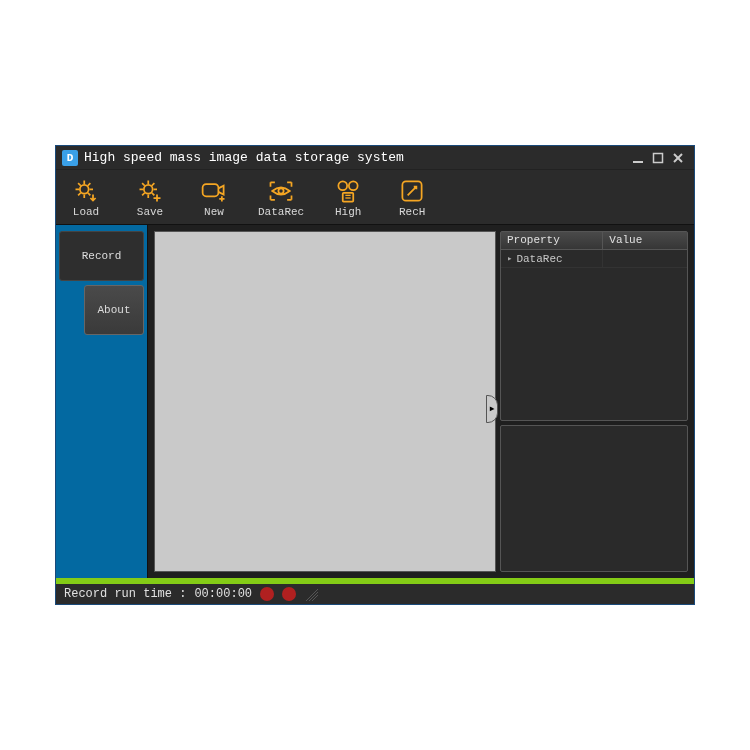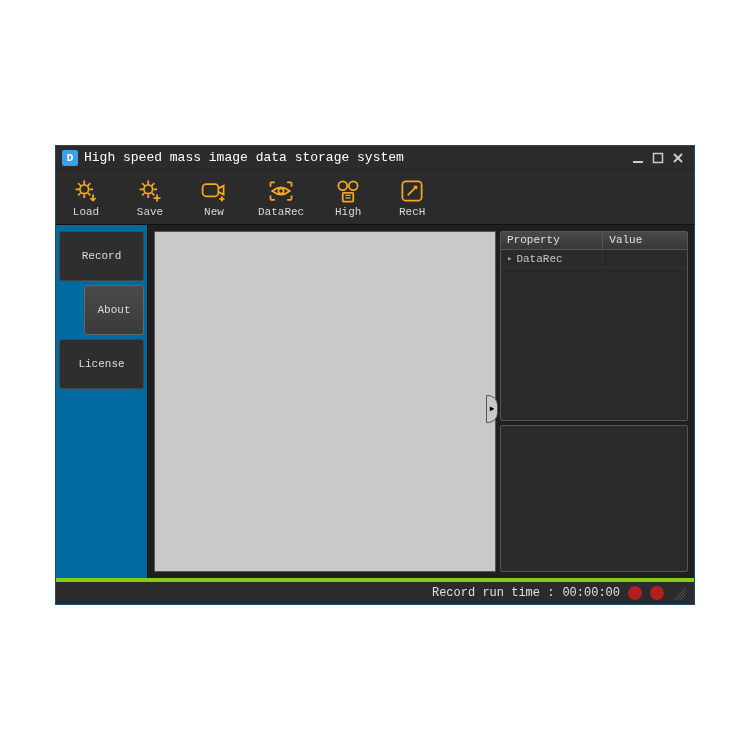--- a/index.html
+++ b/index.html
@@ -147,24 +147,23 @@
   .tri { font-size:9px; color:#aaa; }
   .lowerbox {
     flex: 1;
     background: #2a2a2a;
     border: 1px solid #555;
     border-radius: 2px;
   }
   .statusbar {
     height: 26px;
     background: #2b2b2b;
-    border-top: 4px solid #84cc16;
+    border-top: 6px solid #84cc16;
     display:flex;
     align-items:center;
-    justify-content:flex-end;
     padding: 0 8px;
     gap: 8px;
     font-size: 12px;
     color:#e0e0e0;
   }
   .dot {
     width: 14px; height: 14px; border-radius: 50%;
     background: #b02020;
   }
   .resize-grip {
@@ -277,23 +276,20 @@
   </div>
 
   <div class="body">
 
     <div class="sidebar">
       <div class="tab">
         <span>Record</span>
       </div>
       <div class="tab active">
         <span>About</span>
-      </div>
-      <div class="tab">
-        <span>License</span>
       </div>
     </div>
 
     <div class="main">
       <div class="canvas-wrap">
         <div class="canvas"></div>
         <div class="expander">
           <span>▸</span>
         </div>
       </div>

